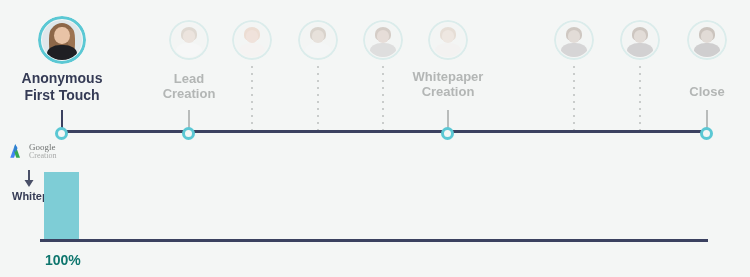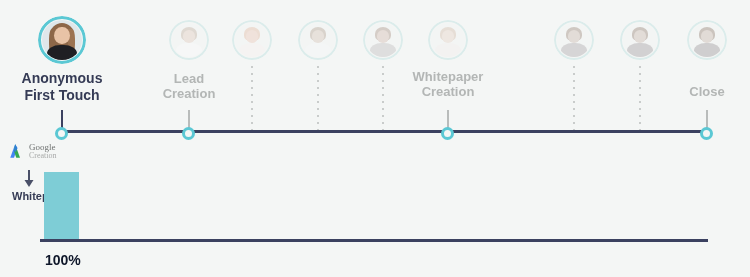--- a/index.html
+++ b/index.html
@@ -157,21 +157,21 @@
     position: absolute;
     background: #7ecdd6;
   }
   .baseline {
     position: absolute;
     height: 3px;
     background: #3b4160;
   }
   .bar-value {
     position: absolute;
-    color: #0f172a;
+    color: #0f766e;
     font-size: 14px;
     font-weight: bold;
   }
   .touch-label {
     position: absolute;
     color: #353b55;
     font-size: 11px;
     font-weight: bold;
     white-space: nowrap;
   }

